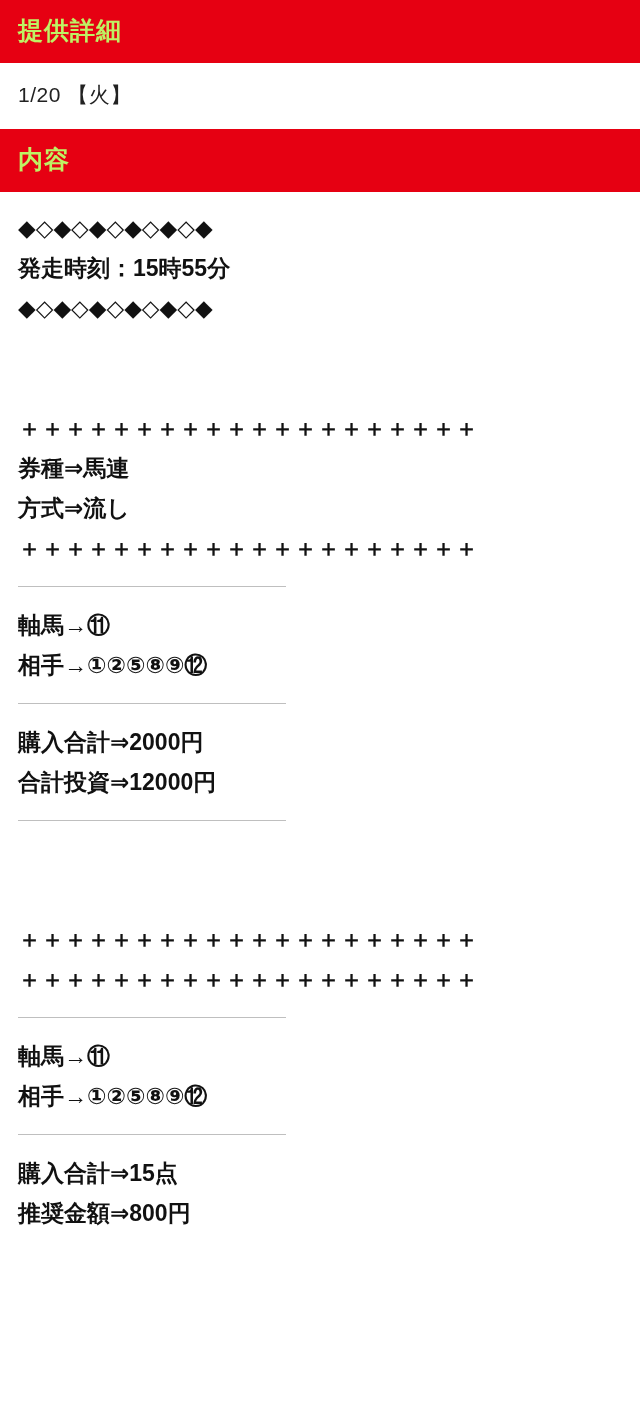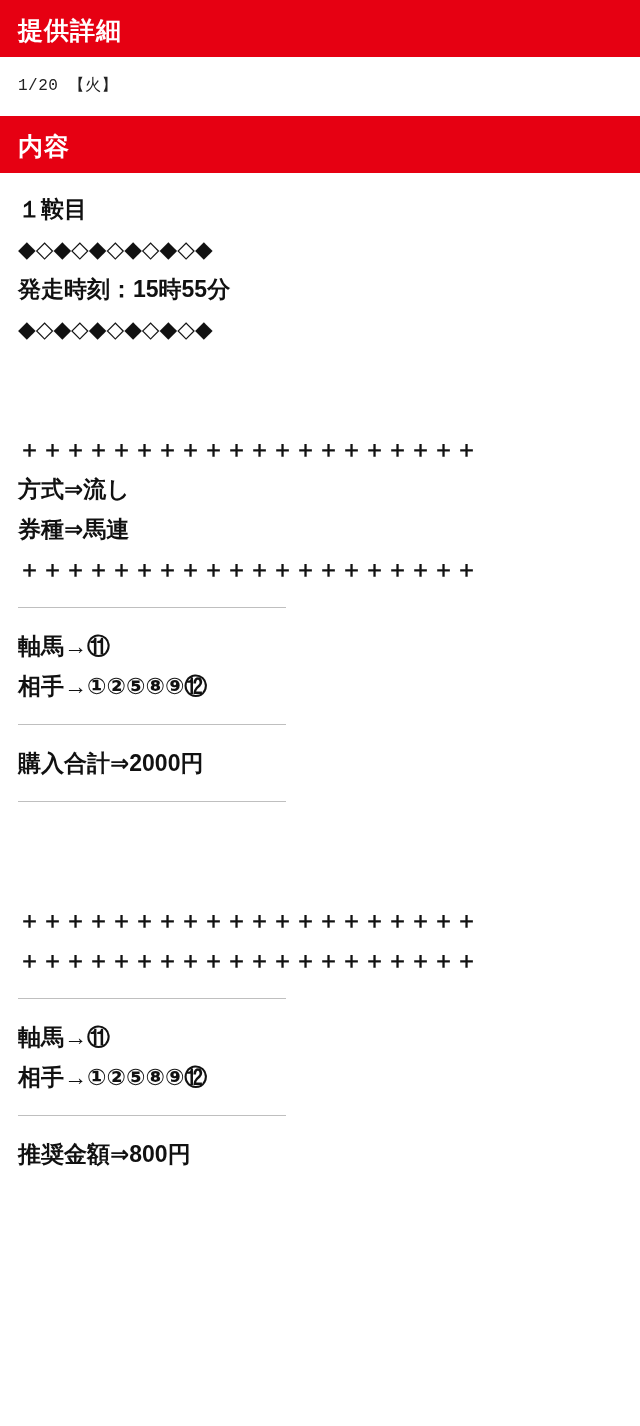--- a/index.html
+++ b/index.html
@@ -13,34 +13,33 @@
     font-family: "Liberation Sans", "DejaVu Sans", sans-serif;
     color: #111111;
     -webkit-font-smoothing: antialiased;
   }
   .page {
     width: 640px;
     box-sizing: border-box;
   }
   .section-header {
     background: #e60012;
-    color: #ffffff;
+    color: #bef264;
     font-size: 25px;
     font-weight: bold;
     letter-spacing: 1px;
-    padding: 14px 18px 10px 18px;
+    padding: 14px 18px 16px 18px;
     box-sizing: border-box;
   }
   .meta-line {
-    font-size: 16px;
+    font-size: 21px;
     color: #222222;
     padding: 18px 18px 20px 18px;
     box-sizing: border-box;
     letter-spacing: 0.5px;
-    font-family: Liberation Mono, monospace;
   }
   .body-block {
     padding: 16px 18px 24px 18px;
     box-sizing: border-box;
   }
   .line {
     font-size: 23px;
     font-weight: bold;
     line-height: 40px;
     color: #111111;
@@ -64,40 +63,41 @@
 
 <div class="page">
 
   <div class="section-header">提供詳細</div>
 
   <div class="meta-line">1/20 【火】</div>
 
   <div class="section-header">内容</div>
 
   <div class="body-block">
-      <div class="line">１鞍目</div>
       <div class="line">◆◇◆◇◆◇◆◇◆◇◆</div>
       <div class="line">発走時刻：15時55分</div>
       <div class="line">◆◇◆◇◆◇◆◇◆◇◆</div>
       <div class="line spacer"></div>
       <div class="line spacer"></div>
       <div class="line">＋＋＋＋＋＋＋＋＋＋＋＋＋＋＋＋＋＋＋＋</div>
+      <div class="line">券種⇒馬連</div>
       <div class="line">方式⇒流し</div>
-      <div class="line">券種⇒馬連</div>
       <div class="line">＋＋＋＋＋＋＋＋＋＋＋＋＋＋＋＋＋＋＋＋</div>
       <div class="rule"></div>
       <div class="line">軸馬→⑪</div>
       <div class="line">相手→①②⑤⑧⑨⑫</div>
       <div class="rule"></div>
       <div class="line">購入合計⇒2000円</div>
+      <div class="line">合計投資⇒12000円</div>
       <div class="rule"></div>
       <div class="line spacer"></div>
       <div class="line spacer"></div>
       <div class="line">＋＋＋＋＋＋＋＋＋＋＋＋＋＋＋＋＋＋＋＋</div>
       <div class="line">＋＋＋＋＋＋＋＋＋＋＋＋＋＋＋＋＋＋＋＋</div>
       <div class="rule"></div>
       <div class="line">軸馬→⑪</div>
       <div class="line">相手→①②⑤⑧⑨⑫</div>
       <div class="rule"></div>
+      <div class="line">購入合計⇒15点</div>
       <div class="line">推奨金額⇒800円</div>
     </div>
 
 </div>
 
 </body></html>

